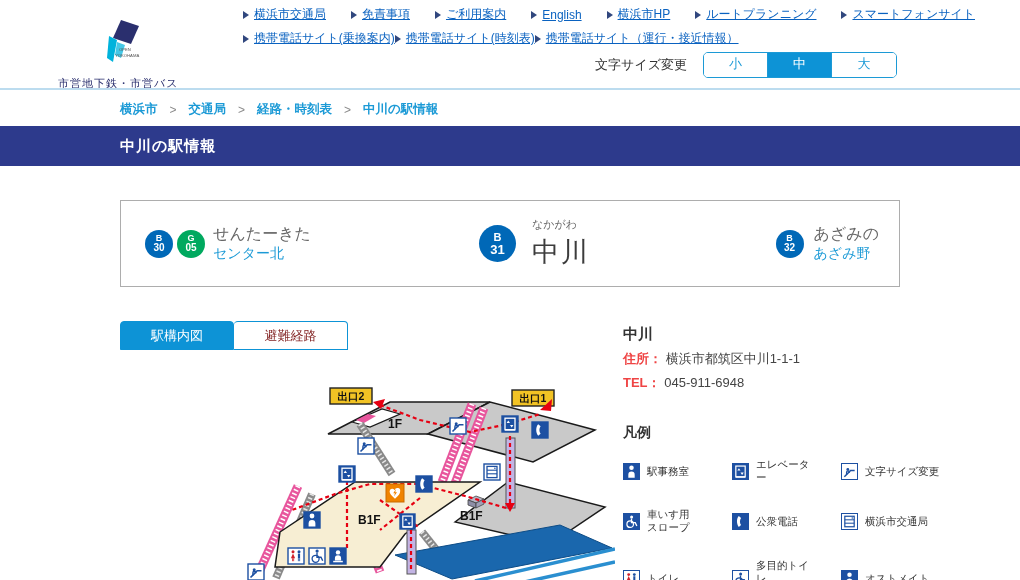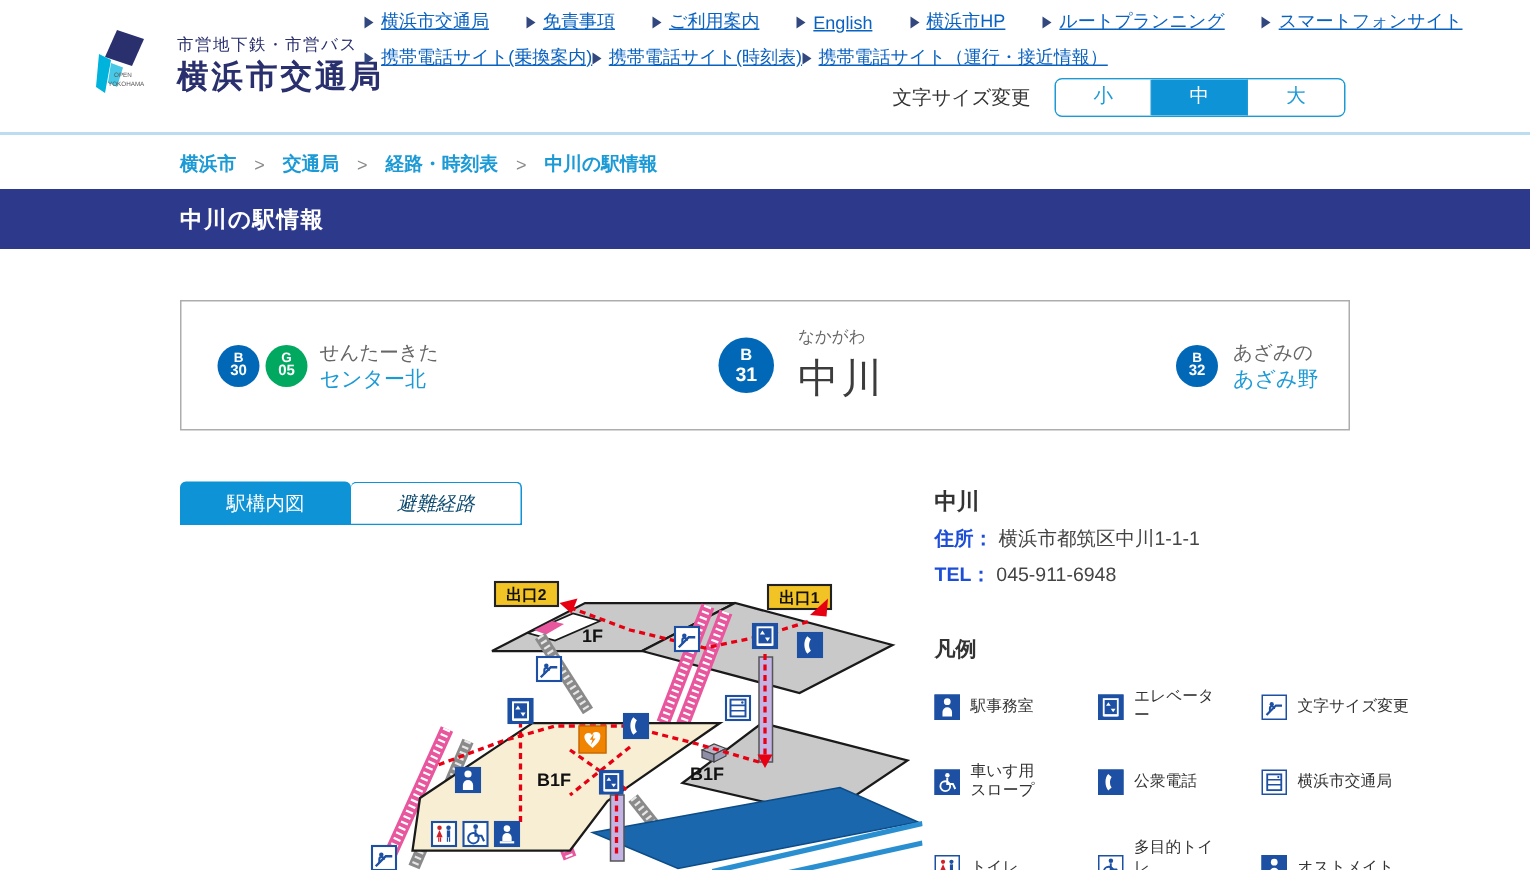--- a/index.html
+++ b/index.html
@@ -3,21 +3,21 @@
 <meta charset="utf-8">
 <style>
   * { margin:0; padding:0; box-sizing:border-box; }
   html,body { width:1020px; height:580px; overflow:hidden; background:#fff;
     font-family:"Liberation Sans","DejaVu Sans",sans-serif; color:#333; }
   body { position:relative; }
   a { text-decoration:none; }
 
   
   .header { position:absolute; top:0; left:0; width:1020px; height:88px; background:#fff; }
-  .logo { position:absolute; left:58px; top:18px; display:flex; align-items:center; gap:8px; cursor:pointer; }
+  .logo { position:absolute; left:58px; top:18px; display:flex; align-items:center; gap:8px; cursor:pointer;flex-direction:column; }
   .logo-text .logo-small { font-size:11px; color:#2a2f6e; letter-spacing:1px; }
   .logo-text .logo-large { font-size:21px; font-weight:bold; color:#2a2f6e; letter-spacing:2px; }
 
   .topnav { position:absolute; left:243px; top:6px; width:732px; }
   .topnav-row { display:flex; flex-wrap:nowrap; }
   .topnav-row1 { justify-content:space-between; }
   .topnav-row2 { margin-top:7px; }
   .toplink { font-size:12px; color:#0a62c0; white-space:nowrap; display:flex; align-items:center; gap:5px; cursor:pointer; }
   .toplink .lbl { text-decoration:underline; }
   .tri { width:0; height:0; border-left:6px solid #31477e; border-top:4px solid transparent; border-bottom:4px solid transparent; display:inline-block; }
@@ -46,41 +46,41 @@
   .st-prev { position:absolute; left:24px; display:flex; align-items:center; gap:4px; }
   .st-cur  { position:absolute; left:358px; display:flex; align-items:center; gap:12px; }
   .st-next { position:absolute; right:20px; display:flex; align-items:center; gap:6px; }
   .badge { border-radius:50%; color:#fff; display:flex; flex-direction:column; align-items:center; justify-content:center; line-height:1; }
   .badge-sm { width:28px; height:28px; }
   .badge-sm .bl { font-size:9px; font-weight:bold; } .badge-sm .bn { font-size:10px; font-weight:bold;text-align:center; }
   .badge-lg { width:37px; height:37px; }
   .badge-lg .bl { font-size:11px; font-weight:bold; } .badge-lg .bn { font-size:13px; font-weight:bold; }
   .b-blue { background:#0068b7; } .b-green { background:#00a95f; }
   .st-text { display:flex; flex-direction:column; margin-left:4px; }
-  .st-kana { font-size:13px; color:#666; }
+  .st-kana { font-size:16px; color:#666; }
   .st-name-link { font-size:14px; color:#1c9ad6; cursor:pointer; }
   .st-kana-cur { font-size:11px; color:#666; margin-bottom:2px; }
   .st-name-cur { font-size:27px; color:#3c3c3c; letter-spacing:2px; }
 
   
   .tabs { position:absolute; top:321px; left:120px; display:flex; }
   .tab { width:114px; height:29px; line-height:27px; text-align:center; font-size:13px;
          border:1px solid #0d93d6; border-radius:4px 4px 0 0; cursor:pointer; }
   .tab.active { background:#0d93d6; color:#fff; }
-  .tab.inactive { background:#fff; color:#0c4a6e; border-left:none;font-style:italic; }
+  .tab.inactive { background:#fff; color:#7f1d1d; border-left:none; }
 
   
   .mapwrap { position:absolute; top:382px; left:240px; width:375px; height:198px; }
 
   
   .info { position:absolute; top:325px; left:623px; width:280px; }
   .info-name { font-size:15px; font-weight:bold; color:#333; }
   .info-line { font-size:13px; margin-top:6px; color:#444; }
   .info-line:first-of-type { margin-top:22px; }
-  .info-line b { color:#1d4ed8; }
+  .info-line b { color:#ef4444; }
   .legend-title { font-size:14px; font-weight:bold; margin-top:32px; color:#333; }
   .legend-grid { margin-top:16px; display:grid; grid-template-columns:85px 85px 110px; row-gap:14px;gap:24px; }
   .legend-item { display:flex; align-items:center; gap:7px; }
   .legend-label { font-size:10.5px; color:#333; white-space:pre-line; line-height:1.25; }
   .licon { width:17px; height:17px; flex:0 0 17px; border:1px solid #1d50a2; display:block; }
   .licon.blue-bg { background:#1d50a2; color:#fff; }
   .licon.white-bg { background:#fff; color:#1d50a2; }
 
   svg text { font-family:"Liberation Sans","DejaVu Sans",sans-serif; }
 </style>

